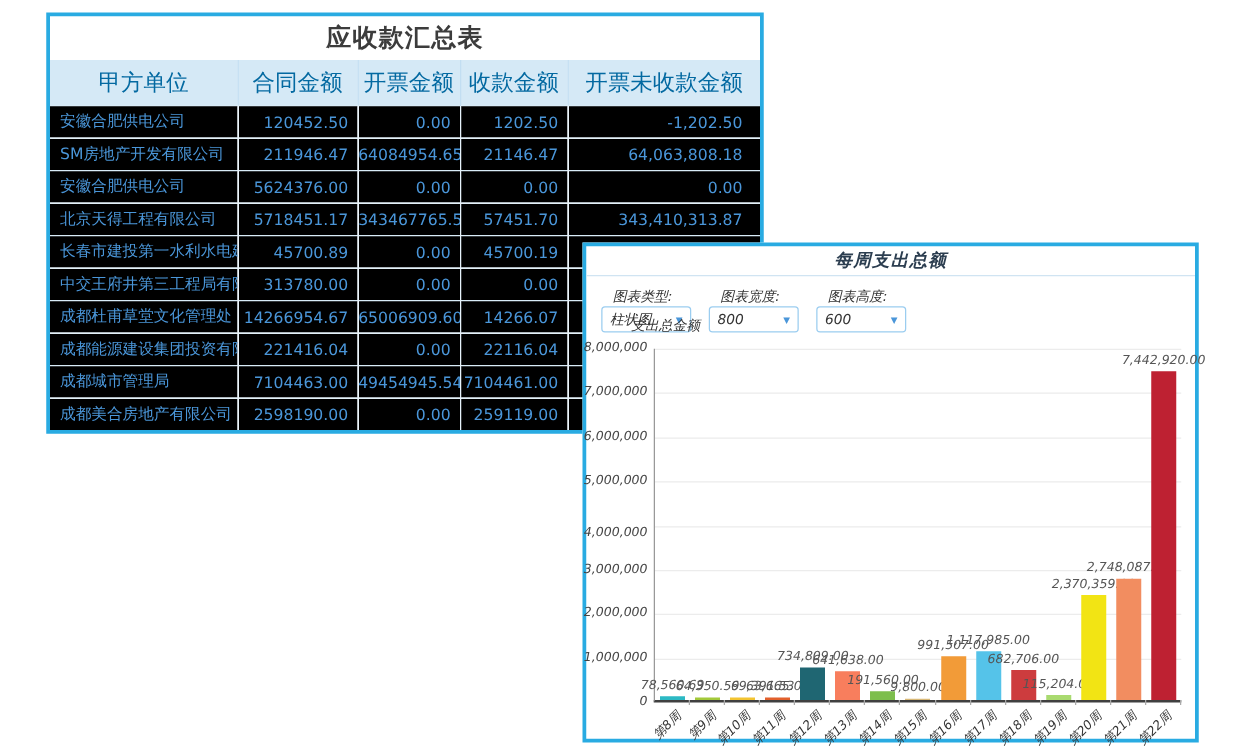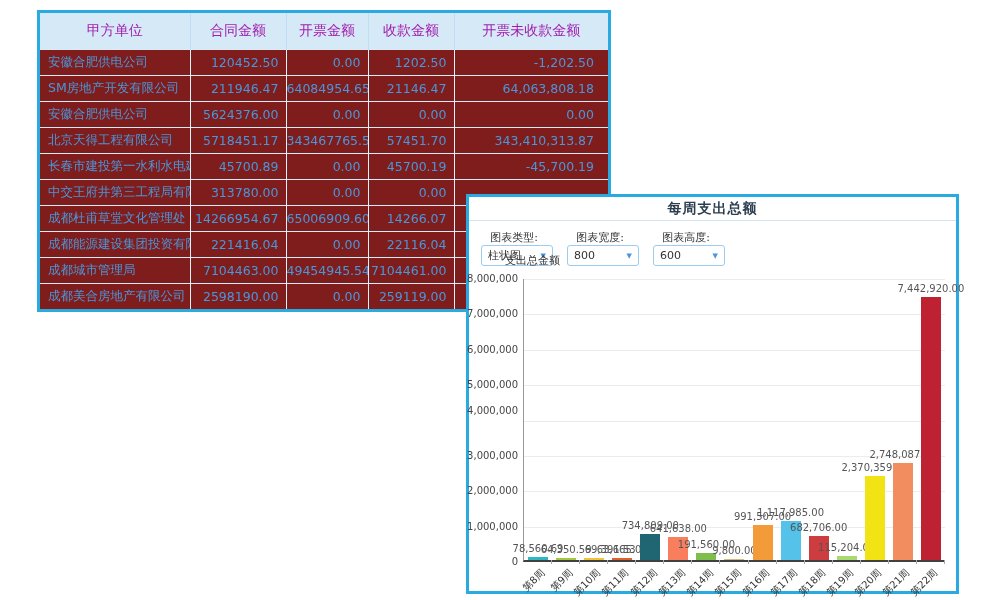--- a/index.html
+++ b/index.html
@@ -5,35 +5,35 @@
   * { margin:0; padding:0; box-sizing:border-box; }
   html,body { background:#ffffff; font-family:"DejaVu Sans","Liberation Sans",sans-serif; }
   .stage { position:relative; width:1000px; height:600px; background:#fff; overflow:hidden; }
 
   
   .table-panel { position:absolute; left:37px; top:10px; width:574px; background:#fff;
                  border:3px solid #29abe2; z-index:1; }
   .table-title { height:35px; line-height:35px; text-align:center; font-size:20px;
                  font-weight:bold; color:#3c3c3c; letter-spacing:1px; }
   table.rcv { width:100%; border-collapse:collapse; table-layout:fixed; }
-  table.rcv th { background:#d5e9f6; color:#a21caf; font-weight:normal; font-size:14px;
+  table.rcv th { background:#d5e9f6; color:#0369a1; font-weight:normal; font-size:18px;
                  height:36px; border-left:1px solid #c2def2; }
   table.rcv th:first-child { border-left:none; }
-  table.rcv td { height:26px; font-size:12.5px; color:#4a96d9; background:#7f1d1d;
+  table.rcv td { height:26px; font-size:12.5px; color:#4a96d9; background:#000000;
                  border-top:1px solid #d9ecf8; border-left:1px solid #e6f2fb;
                  white-space:nowrap; overflow:hidden; }
   table.rcv td:first-child { border-left:none; }
   td.c0 { text-align:left; padding-left:8px; }
   td.c1, td.c2, td.c3 { text-align:right; padding-right:7px; }
   td.c4 { text-align:right; padding-right:14px; color:#4d4d4d; }
   th.h0 { text-align:center; }
 
   
   .chart-panel { position:absolute; left:466px; top:194px; width:493px; height:400px;
-                 background:#fff; border:3px solid #29abe2; z-index:2; }
+                 background:#fff; border:3px solid #29abe2; z-index:2;font-style:italic; }
   .chart-header { height:24px; border-bottom:1px solid #d0e4f2; display:flex;
                   align-items:center; justify-content:center; }
   .chart-header h2 { font-size:14px; font-weight:bold; color:#2c3e50; letter-spacing:1px; }
   .controls { position:absolute; top:33px; left:12px; display:flex; align-items:center; }
   .ctl-group { display:flex; align-items:center; margin-right:14px;flex-direction:column; }
   .ctl-label { font-size:11px; color:#333; margin-right:6px; }
   .select-box { width:72px; height:21px; border:1px solid #9bcdf0; border-radius:3px;
                 background:#fff; display:flex; align-items:center;
                 justify-content:space-between; padding:0 6px; cursor:pointer; }
   .select-value { font-size:11px; color:#333; }
@@ -55,20 +55,21 @@
           transform:rotate(-45deg); transform-origin:100% 0;
           white-space:nowrap; font-size:10px; color:#333; }
   .xtick { position:absolute; top:100%; right:0; width:1px; height:4px; background:#aaa; }
 </style>
 </head>
 <body>
 
 <div class="stage">
 
   <section class="table-panel">
+    <div class="table-title">应收款汇总表</div>
     <table class="rcv">
       <colgroup>
         <col style="width:150px">
           <col style="width:96px">
           <col style="width:82px">
         <col style="width:86px">
           <col style="width:154px">
       </colgroup>
       <thead>
           <tr id="thead-row">
@@ -191,21 +192,21 @@
           <div class="gridline" style="top: 141.5px;"></div>
           <div class="gridline" style="top: 176.875px;"></div>
           <div class="gridline" style="top: 212.25px;"></div>
           <div class="gridline" style="top: 247.625px;"></div>
         </div>
       <div id="ytick-layer">
           <span class="ytick" style="top: -6px;">8,000,000</span>
           <span class="ytick" style="top: 29.375px;">7,000,000</span>
           <span class="ytick" style="top: 64.75px;">6,000,000</span>
           <span class="ytick" style="top: 100.125px;">5,000,000</span>
-          <span class="ytick" style="top: 126px;">4,000,000</span>
+          <span class="ytick" style="top: 142px;">4,000,000</span>
           <span class="ytick" style="top: 170.875px; margin-left: 42px;">3,000,000</span>
           <span class="ytick" style="top: 206.25px;">2,000,000</span>
           <span class="ytick" style="top: 241.625px; text-align: right;">1,000,000</span>
           <span class="ytick" style="top: 277px;">0</span>
         </div>
       <div class="slots" id="slots">
           <div class="slot">
             <div class="bar" style="height: 2.8px; background: rgb(44, 185, 196);"></div>
             <span class="val" style="bottom: 5.8px;">78,560.69</span>
             <span class="xlab">第8周</span>

